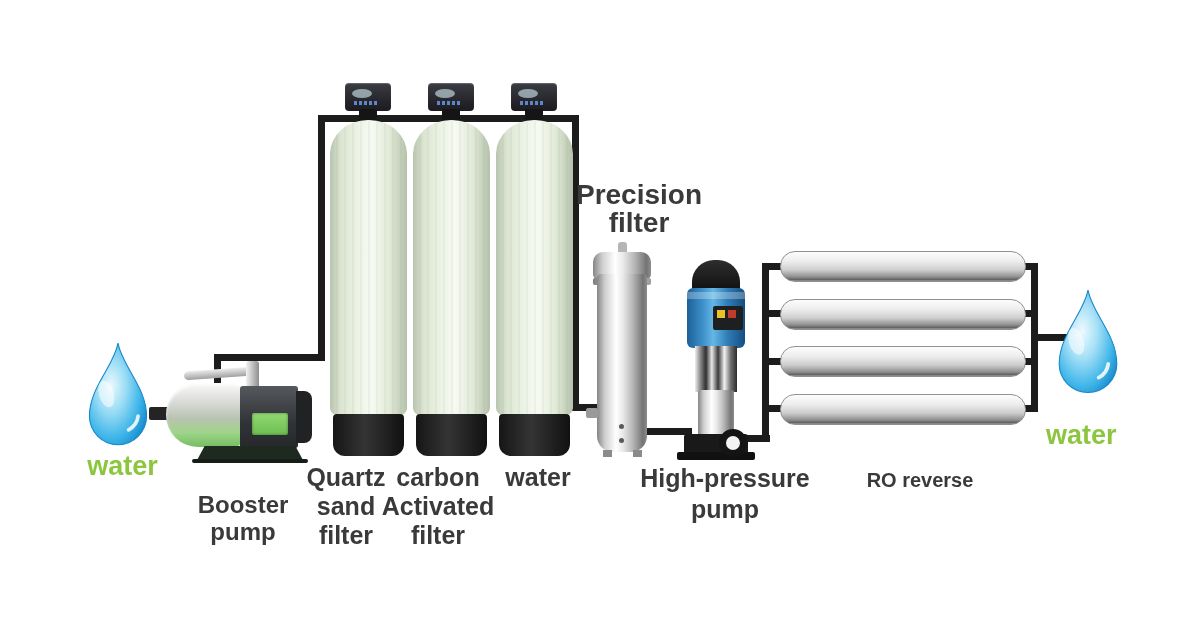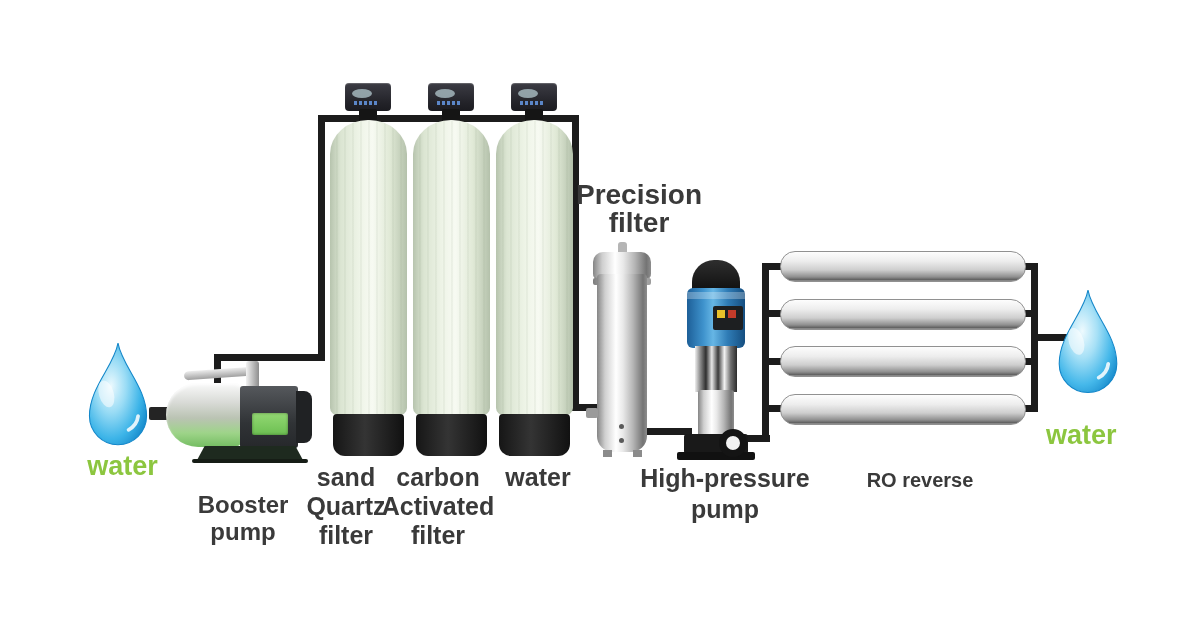--- a/index.html
+++ b/index.html
@@ -164,22 +164,22 @@
   <div class="lbl green" style="left:55px;top:452px;width:135px;font-size:27px;line-height:28px;">
     <div>water</div>
   </div>
 
   <div class="lbl" style="left:178px;top:471px;width:130px;font-size:24px;line-height:27px;margin-top:20px;">
     <div>Booster</div>
     <div>pump</div>
   </div>
 
   <div class="lbl" style="left:289px;top:463px;width:114px;font-size:25px;line-height:29px;">
+    <div>Quartz</div>
     <div>sand</div>
-    <div>Quartz</div>
     <div>filter</div>
   </div>
 
   <div class="lbl" style="left:377px;top:463px;width:122px;font-size:25px;line-height:29px;">
     <div>carbon</div>
     <div>Activated</div>
     <div>filter</div>
   </div>
 
   <div class="lbl" style="left:477px;top:463px;width:122px;font-size:25px;line-height:29px;">

